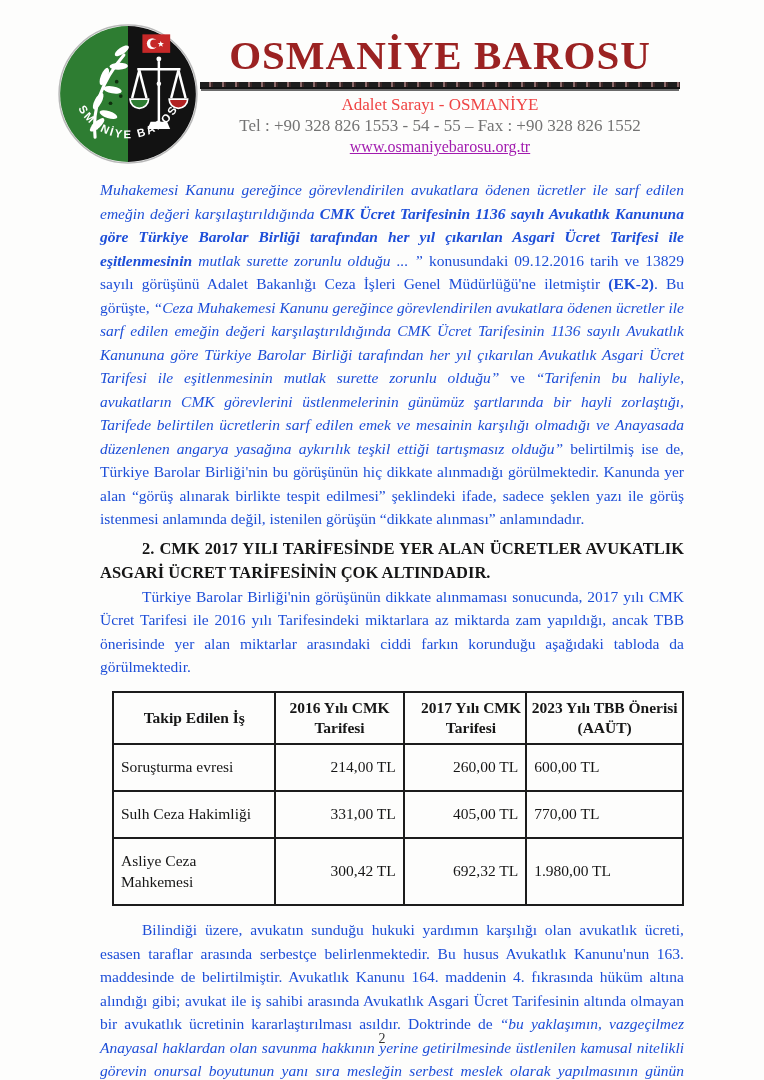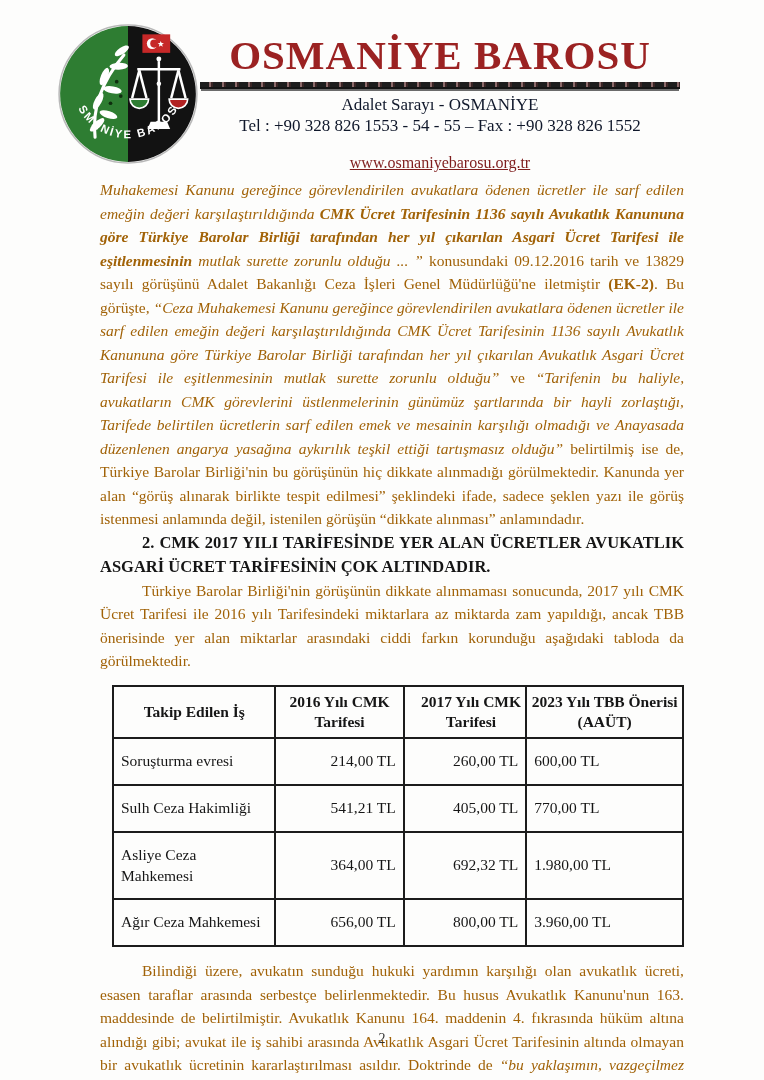--- a/index.html
+++ b/index.html
@@ -21,40 +21,40 @@
   .org-title {
     font-size:41px; font-weight:bold; letter-spacing:1px;
     color:#9b2222; line-height:1.05; white-space:nowrap;
   }
   .deco-rule {
     margin-top:5px; height:7px;
     background:repeating-linear-gradient(90deg,#1d1d1d 0 9px,#8c6a6a 9px 11px,#3a2525 11px 13px);
     border-bottom:2px solid #141414;
     box-shadow:0 3px 0 -1px #6b6b6b;
   }
-  .addr-line { margin-top:6px; font-size:17px; color:#0f172a; }
-  .tel-line  { margin-top:1px; font-size:17px; color:#0f172a; white-space:nowrap; }
+  .addr-line { margin-top:6px; font-size:17px; color:#ef4444; }
+  .tel-line  { margin-top:1px; font-size:17px; color:#737373; white-space:nowrap; }
   .site-link {
-    display:inline-block; margin-top:18px; font-size:16px;
-    color:#7f1d1d; text-decoration:underline; cursor:pointer;
+    display:inline-block; margin-top:2px; font-size:16px;
+    color:#a21caf; text-decoration:underline; cursor:pointer;
   }
 
   
   .doc-main { margin:10px 80px 0 100px; width:584px; }
   .para {
-    font-size:15.5px; line-height:23.5px; text-align:justify; color:#a16207;
+    font-size:15.5px; line-height:23.5px; text-align:justify; color:#1d4ed8;
   }
   .para.last-just { text-align-last:justify; }
   .indent { text-indent:42px; }
   .it { font-style:italic; }
   .bi { font-style:italic; font-weight:bold; }
   .b  { font-weight:bold; }
   .sec-heading {
     font-size:16.5px; font-weight:bold; line-height:24px;
-    text-align:justify; text-indent:42px; color:#151515;
+    text-align:justify; text-indent:42px; margin-top:6px; color:#151515;
   }
 
   
   .tariff-table {
     border-collapse:collapse; margin:12px 0 2px 12px; width:572px;
     font-size:15.5px; color:#161616;
   }
   .tariff-table th, .tariff-table td { border:2px solid #1c1c1c; }
   .tariff-table th {
     font-weight:bold; text-align:center; padding:5px 4px; line-height:1.3;
@@ -162,35 +162,29 @@
       </thead>
       <tbody>
         <tr>
           <td>Soruşturma evresi</td>
           <td class="num">214,00 TL</td>
           <td class="num">260,00 TL</td>
           <td class="num-c">600,00 TL</td>
         </tr>
         <tr>
           <td>Sulh Ceza Hakimliği</td>
-          <td class="num">541,21 TL</td>
+          <td class="num">331,00 TL</td>
           <td class="num">405,00 TL</td>
           <td class="num-c">770,00 TL</td>
         </tr>
         <tr>
           <td>Asliye Ceza Mahkemesi</td>
-          <td class="num">364,00 TL</td>
+          <td class="num">300,42 TL</td>
           <td class="num">692,32 TL</td>
           <td class="num-c">1.980,00 TL</td>
-        </tr>
-        <tr>
-          <td>Ağır Ceza Mahkemesi</td>
-          <td class="num">656,00 TL</td>
-          <td class="num">800,00 TL</td>
-          <td class="num-c">3.960,00 TL</td>
         </tr>
       </tbody>
     </table>
 
     <p class="para indent last-just after-table"><span>Bilindiği üzere, avukatın sunduğu hukuki yardımın karşılığı olan avukatlık ücreti, esasen taraflar arasında serbestçe belirlenmektedir. Bu husus Avukatlık Kanunu'nun 163. maddesinde de belirtilmiştir. Avukatlık Kanunu 164. maddenin 4. fıkrasında hüküm altına alındığı gibi; avukat ile iş sahibi arasında Avukatlık Asgari Ücret Tarifesinin altında olmayan bir avukatlık ücretinin kararlaştırılması asıldır. Doktrinde de </span><span class="it">“bu yaklaşımın, vazgeçilmez Anayasal haklardan olan savunma hakkının yerine getirilmesinde üstlenilen kamusal nitelikli görevin onursal boyutunun yanı sıra mesleğin serbest meslek olarak yapılmasının günün ekonomik koşullarına uyarlanmasının bir sonucu olduğu”</span><span> savunulmaktadır</span><sup>1</sup><span>. Aynı şekilde, </span><span class="it">“Avukatlık ücreti herhangi bir malın</span></p>
 
   </main>
 
   <footer class="page-footer">
     <span>2</span>

